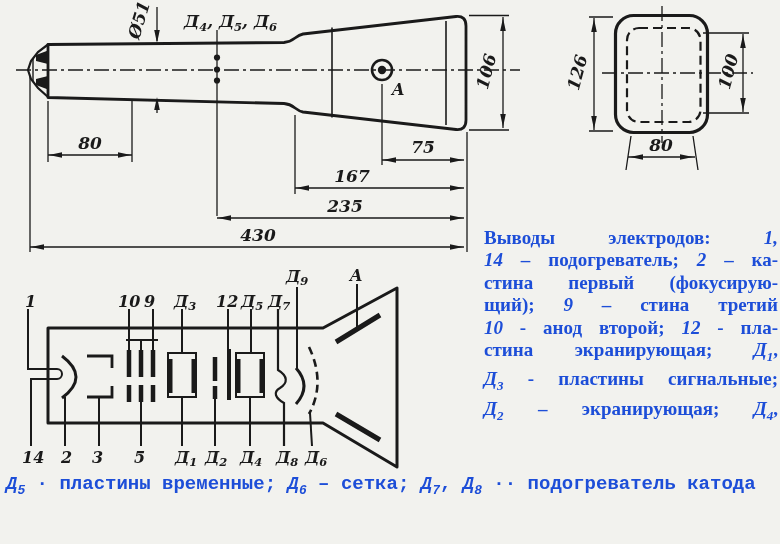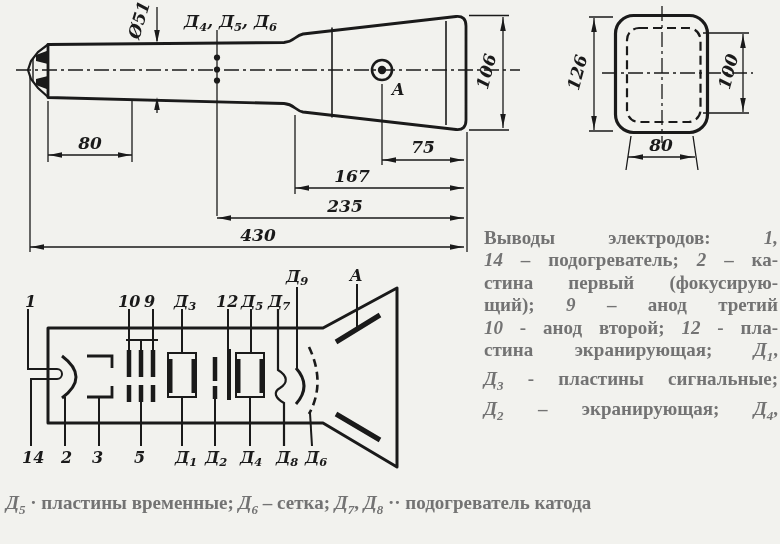--- a/index.html
+++ b/index.html
@@ -7,21 +7,21 @@
         font-family:"Liberation Serif",serif;}
   svg{position:absolute;overflow:visible;}
   .ol{fill:none;stroke:#1a1a1a;}
   .thin{fill:none;stroke:#1a1a1a;stroke-width:1.3;}
   .cl{fill:none;stroke:#1a1a1a;stroke-width:1.3;stroke-dasharray:15 4 3 4;}
   text.num{font-family:"DejaVu Serif","Liberation Serif",serif;font-style:italic;font-weight:700;
            font-size:17px;fill:#1a1a1a;}
   text.lbl{font-family:"DejaVu Serif","Liberation Serif",serif;font-style:italic;font-weight:700;
            font-size:16px;fill:#1a1a1a;}
   tspan.ssub{font-size:11.5px;}
-  .cap{position:absolute;color:#737373;font-weight:700;font-size:19px;line-height:22.4px;}
+  .cap{position:absolute;color:#1d4ed8;font-weight:700;font-size:19px;line-height:22.4px;}
   .cap-line{text-align:justify;text-align-last:justify;}
   #cap-bottom .cap-line:last-child{text-align-last:left;}
   .it{font-style:italic;}
   .sb{font-size:13px;vertical-align:-5px;}
 </style>
 </head>
 <body>
 
 <div class="page">
 
@@ -196,22 +196,22 @@
       <text class="lbl" x="240" y="463"><tspan>Д</tspan><tspan class="ssub" dy="3">4</tspan></text>
       <text class="lbl" x="276" y="463"><tspan>Д</tspan><tspan class="ssub" dy="3">8</tspan></text>
       <text class="lbl" x="305" y="463"><tspan>Д</tspan><tspan class="ssub" dy="3">6</tspan></text>
     </g>
   </svg>
 
   <div id="cap-right" class="cap" style="left:484px;top:227px;width:294px;">
       <div class="cap-line"><span>Выводы электродов: </span><span class="it">1,</span></div>
       <div class="cap-line"><span class="it">14</span><span> – подогреватель; </span><span class="it">2</span><span> – ка-</span></div>
       <div class="cap-line"><span>стина первый (фокусирую-</span></div>
-      <div class="cap-line"><span>щий); </span><span class="it">9</span><span> – анод третий</span></div>
+      <div class="cap-line"><span>щий); </span><span class="it">9</span><span> – стина третий</span></div>
       <div class="cap-line"><span class="it">10</span><span> - анод второй; </span><span class="it">12</span><span> - пла-</span></div>
       <div class="cap-line"><span>стина экранирующая; </span><span class="it">Д</span><span class="it sb">1</span><span>,</span></div>
       <div class="cap-line"><span class="it">Д</span><span class="it sb">3</span><span> - пластины сигнальные;</span></div>
       <div class="cap-line"><span class="it">Д</span><span class="it sb">2</span><span> – экранирующая; </span><span class="it">Д</span><span class="it sb">4</span><span>,</span></div>
     </div>
-  <div id="cap-bottom" class="cap" style="left:6px;top:492px;width:770px;line-height:22px;">
+  <div id="cap-bottom" class="cap" style="left:6px;top:470px;width:770px;line-height:28px;font-family:Liberation Mono, monospace;">
       <div class="cap-line"><span class="it">Д</span><span class="it sb">5</span><span> · пластины временные; </span><span class="it">Д</span><span class="it sb">6</span><span> – сетка; </span><span class="it">Д</span><span class="it sb">7</span><span>, </span><span class="it">Д</span><span class="it sb">8</span><span> ·· подогреватель катода</span></div>
     </div>
 </div>
 
 </body></html>

